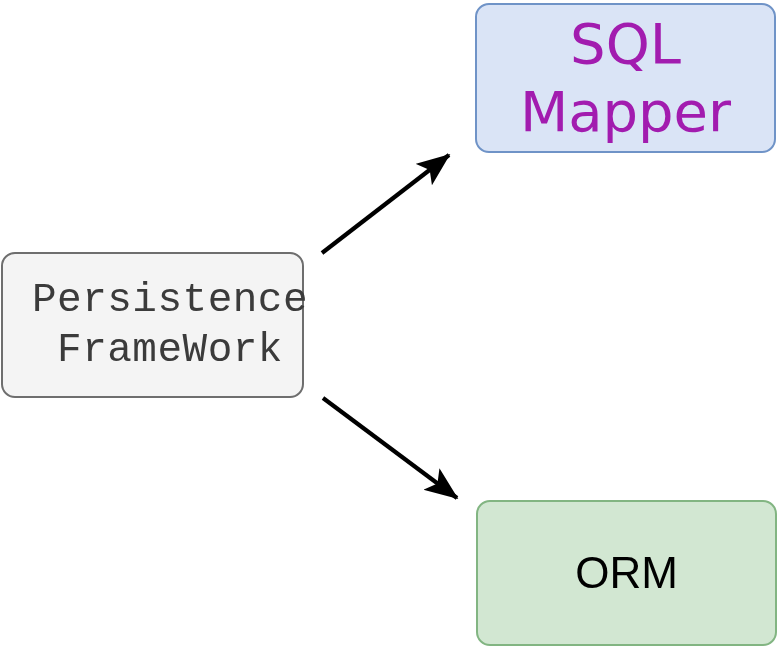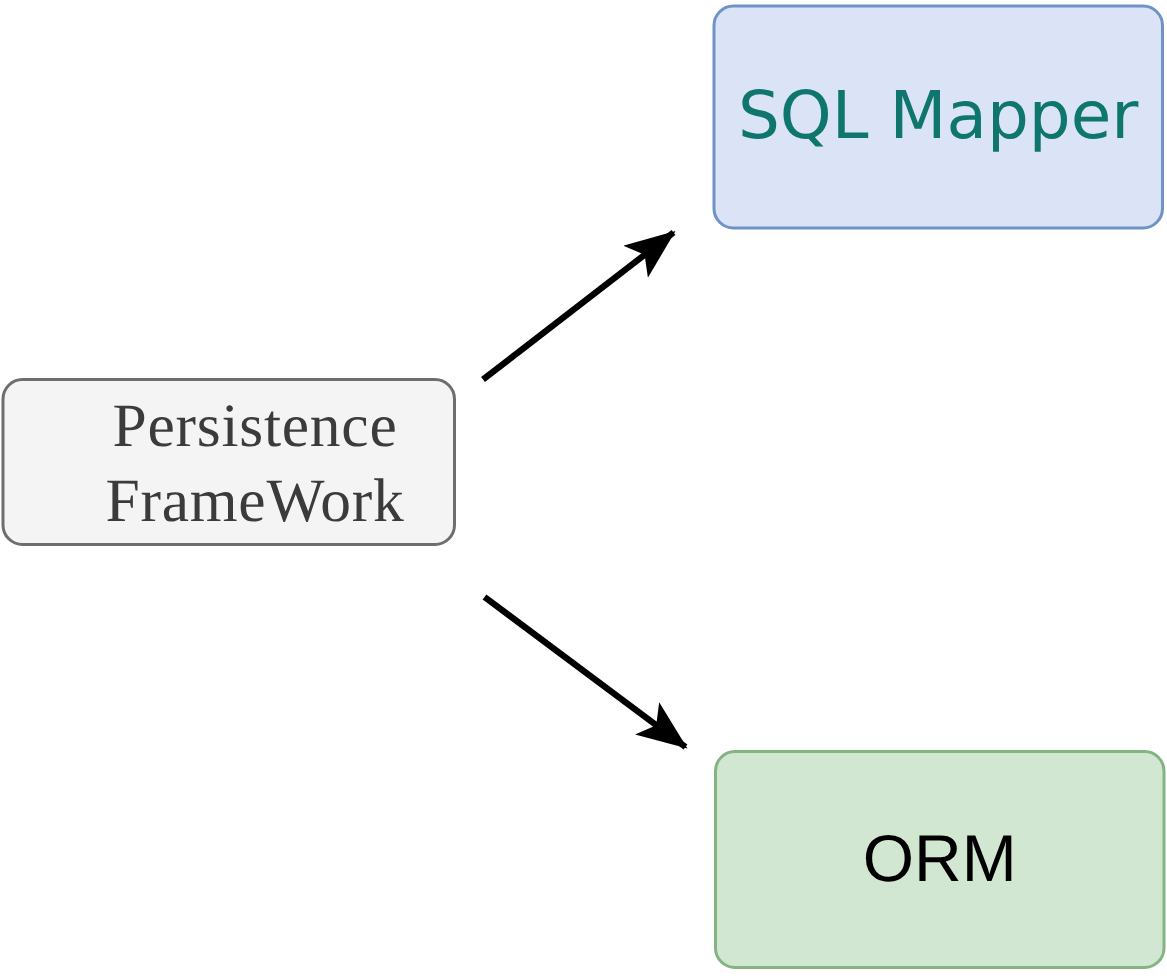--- a/index.html
+++ b/index.html
@@ -33,40 +33,40 @@
   .node-label {
     display: block;
     white-space: pre-line;
   }
 
   
   #node-persistence-framework {
     left: 1px;
     top: 252px;
     width: 303px;
-    height: 112px;
+    height: 146px;
     background: #f4f4f4;
     border-color: #6e6e6e;
     color: #3b3b3b;
     font-size: 41px;
-    font-family: Liberation Serif, serif;
+    font-family: Liberation Mono, monospace;
     letter-spacing: 0.5px;
     padding-left: 35px;
   }
 
   
   #node-sql-mapper {
     left: 475px;
     top: 3px;
     width: 301px;
     height: 150px;
     background: #dae4f6;
     border-color: #6f93c7;
-    color: #0f766e;
-    font-size: 44px;
+    color: #a21caf;
+    font-size: 56px;
     font-family: "DejaVu Sans", sans-serif;
   }
 
   
   #node-orm {
     left: 476px;
     top: 500px;
     width: 301px;
     height: 146px;
     background: #d2e7d2;

